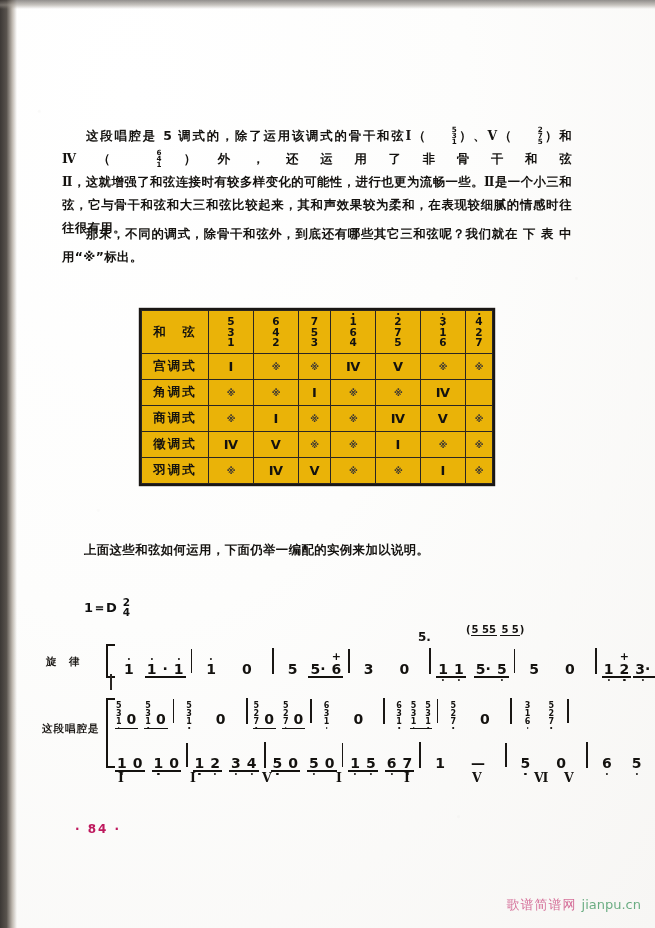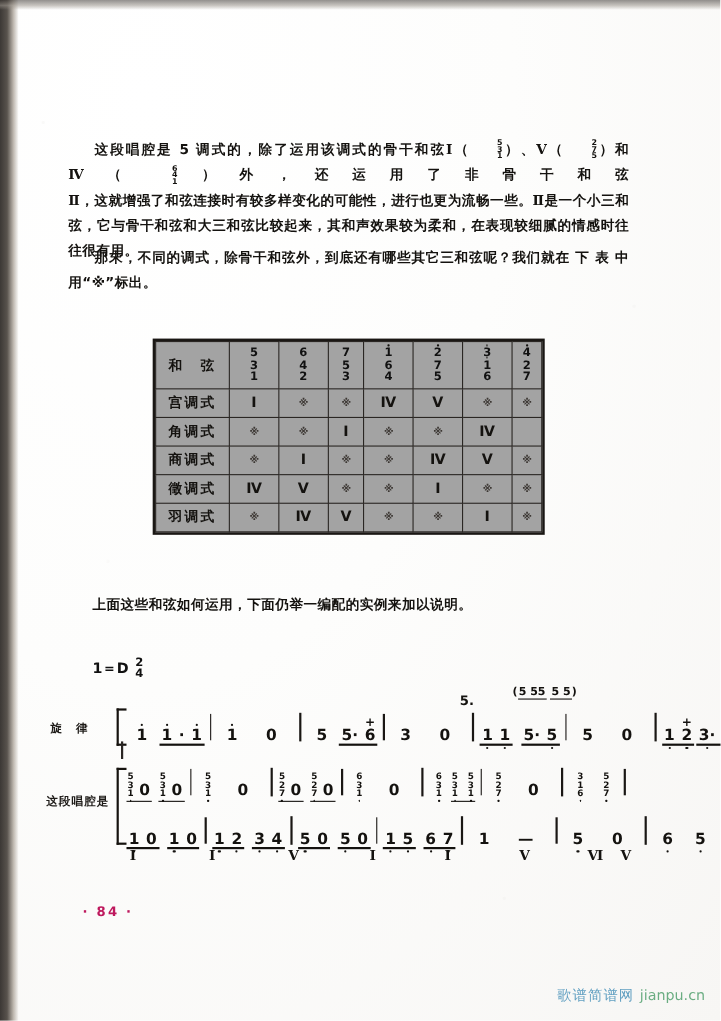--- a/index.html
+++ b/index.html
@@ -91,21 +91,21 @@
 
   .rn { font-family: "DejaVu Serif", "Liberation Serif", serif; font-weight: bold; }
 
   
   #chord-table {
     position: absolute;
     left: 141px;
     top: 310px;
     width: 352px;
     border-collapse: collapse;
-    background: #a3a3a3;
+    background: #eab308;
     box-shadow: 0 0 0 2.2px #1a1714;
   }
   #chord-table td, #chord-table th {
     border: 1px solid #2a2623;
     text-align: center;
     vertical-align: middle;
     font-weight: bold;
     font-family: "DejaVu Sans", "Liberation Sans", sans-serif;
     padding: 0;
   }
@@ -348,21 +348,21 @@
     color: #be185d;
   }
   #watermark {
     position: absolute;
     right: 14px; bottom: 14px;
     display: flex; align-items: baseline; gap: 5px;
     opacity: .62;
   }
   #watermark .cn {
     font-size: 13px;
-    color: #0369a1;
+    color: #be185d;
     letter-spacing: 1px;
     font-family: "DejaVu Sans", "Liberation Sans", sans-serif;
   }
   #watermark .en {
     font-size: 13px;
     color: #15803d;
     font-family: "DejaVu Sans", "Liberation Sans", sans-serif;
   }
 </style>
 </head>

